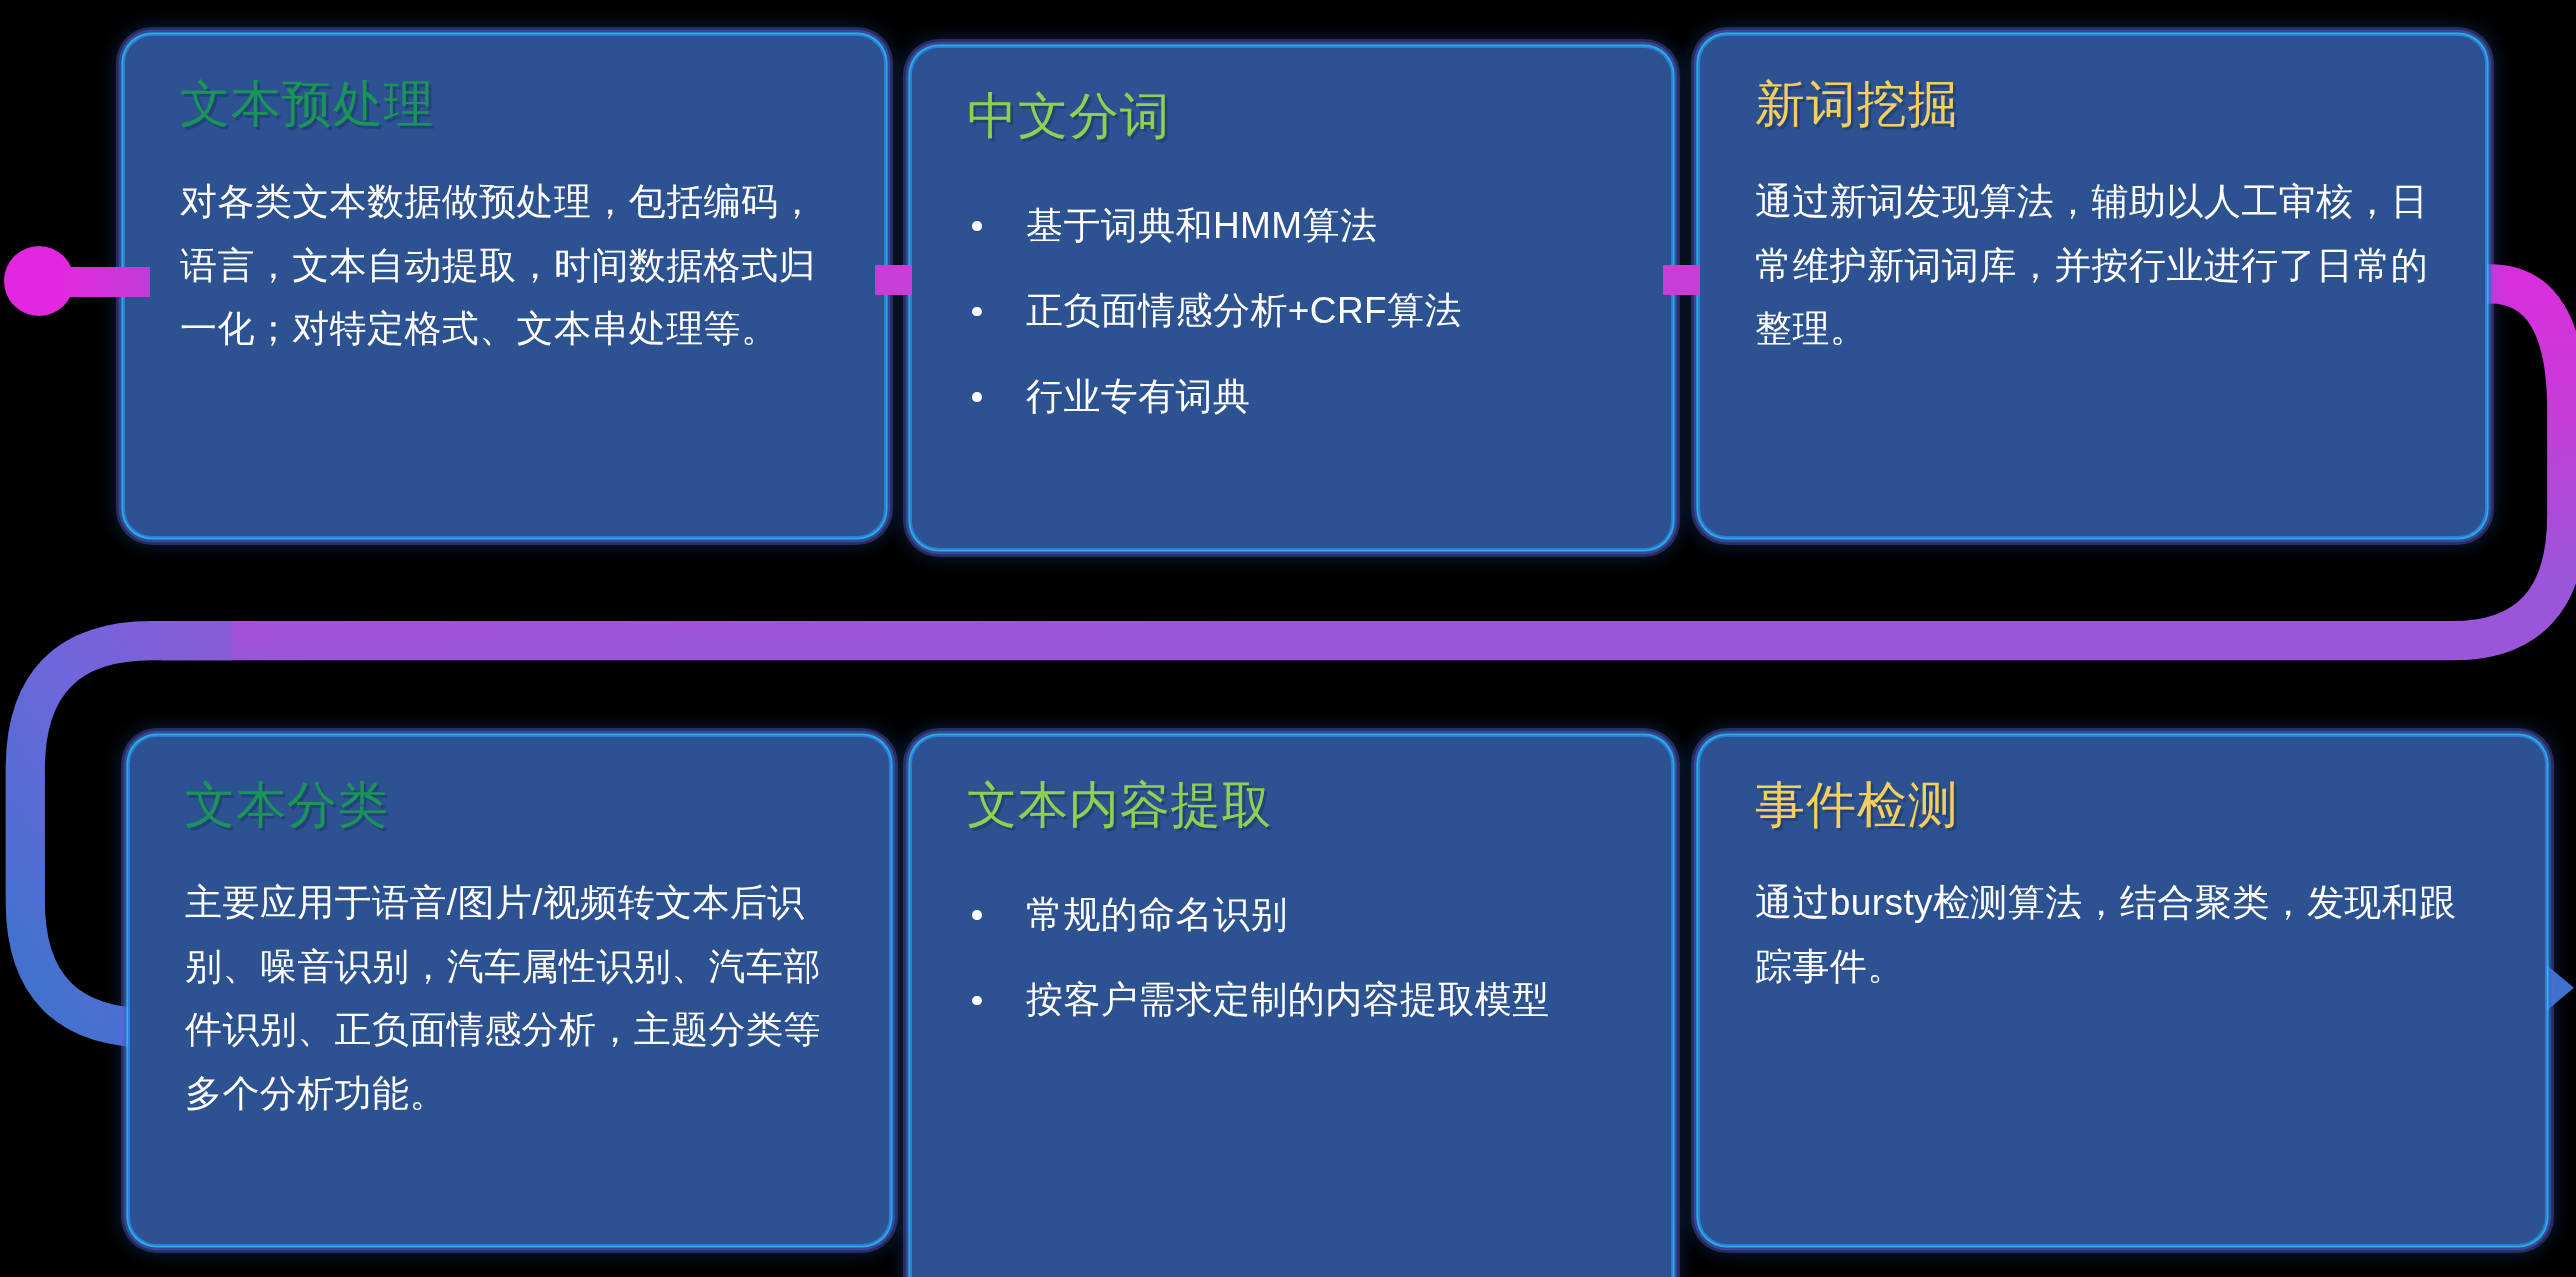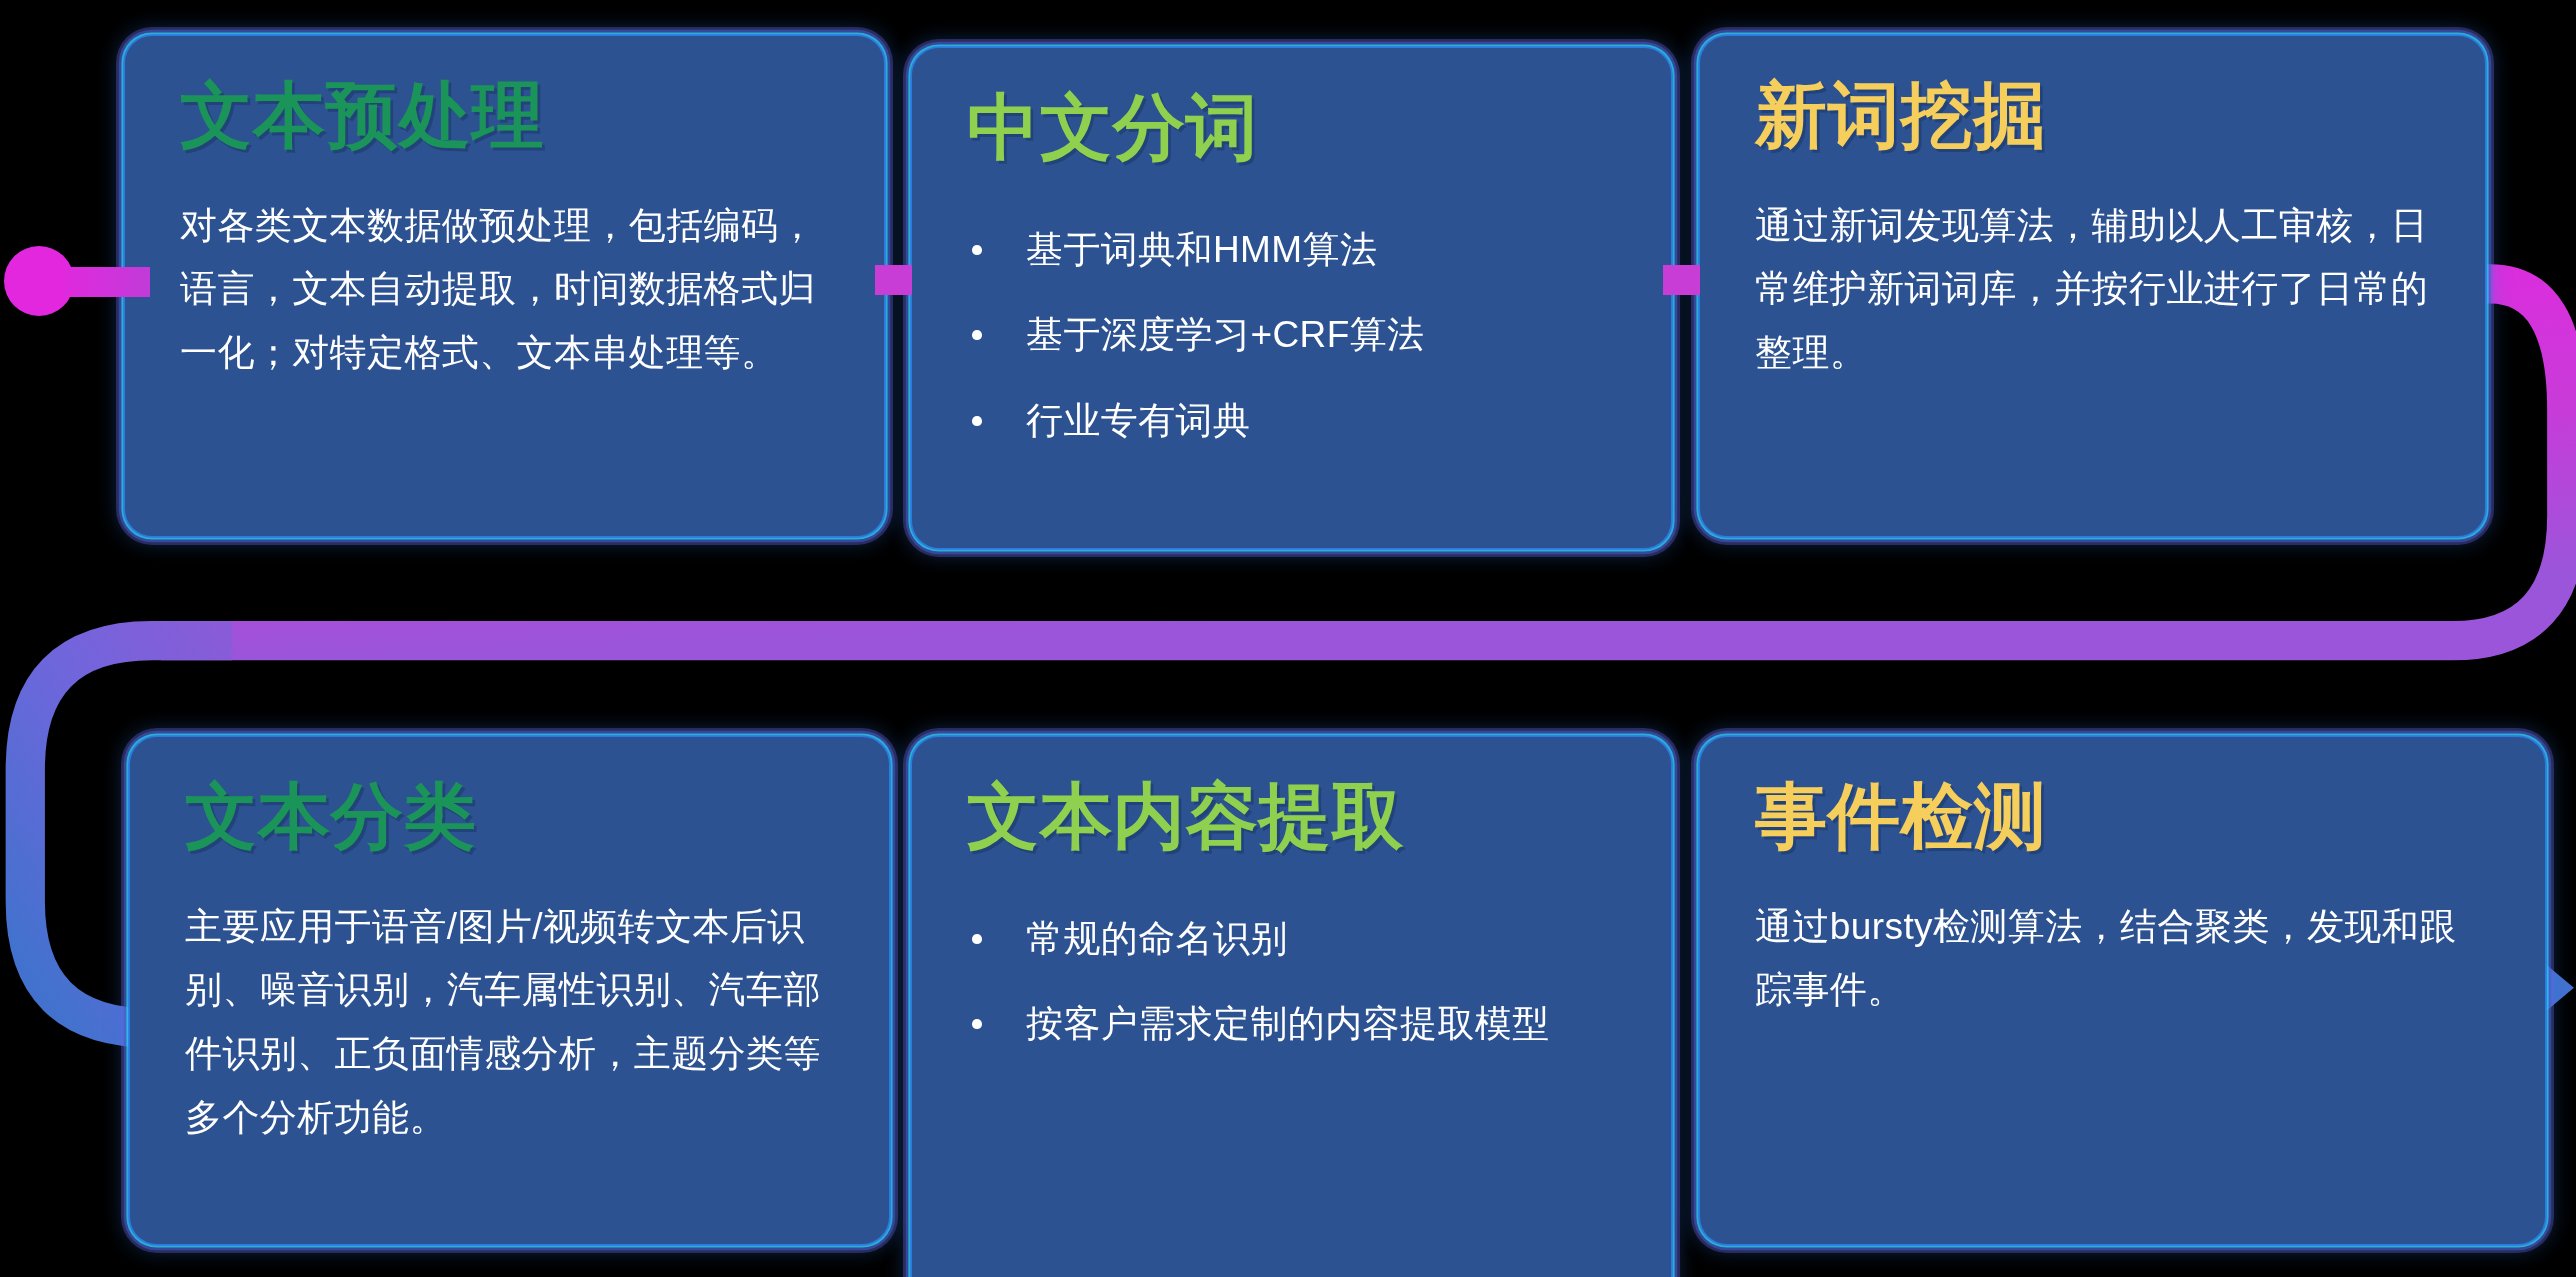--- a/index.html
+++ b/index.html
@@ -34,22 +34,22 @@
   
   #card-1 { left: 125px;  top: 36px;  width: 759px;  height: 500px; }
   #card-2 { left: 912px; top: 48px;  width: 759px;  height: 500px; }
   #card-3 { left: 1700px; top: 36px;  width: 785px;  height: 500px; }
   
   #card-4 { left: 130px;  top: 737px; width: 759px;  height: 507px; }
   #card-5 { left: 912px; top: 737px; width: 759px;  height: 590px; }
   #card-6 { left: 1700px; top: 737px; width: 845px;  height: 507px; }
 
   .card-title {
-    font-size: 72px;
-    font-weight: bold;
+    font-size: 50px;
+    font-weight: normal;
     letter-spacing: 0.9px;
     line-height: 1.08;
     white-space: nowrap;
     text-shadow: 2.7px 2.7px 0 rgba(10,30,70,0.30);
   }
   .t-green  { color: #1B9459; }
   .t-lime   { color: #8FD14F; }
   .t-yellow { color: #F5CE5C; }
 
   .card-body {
@@ -140,21 +140,21 @@
 
   <div class="card" id="card-1">
     <div class="card-title t-green">文本预处理</div>
     <div class="card-body para">对各类文本数据做预处理，包括编码，语言，文本自动提取，时间数据格式归一化；对特定格式、文本串处理等。</div>
   </div>
 
   <div class="card" id="card-2">
     <div class="card-title t-lime">中文分词</div>
     <ul class="bullets">
       <li><span class="dot"></span><span>基于词典和HMM算法</span></li>
-      <li><span class="dot"></span><span>基于深度学习+CRF算法</span></li>
+      <li><span class="dot"></span><span>正负面情感分析+CRF算法</span></li>
       <li><span class="dot"></span><span>行业专有词典</span></li>
     </ul>
   </div>
 
   <div class="card" id="card-3">
     <div class="card-title t-yellow">新词挖掘</div>
     <div class="card-body para">通过新词发现算法，辅助以人工审核，日常维护新词词库，并按行业进行了日常的整理。</div>
   </div>
 
   <div class="card" id="card-4">

